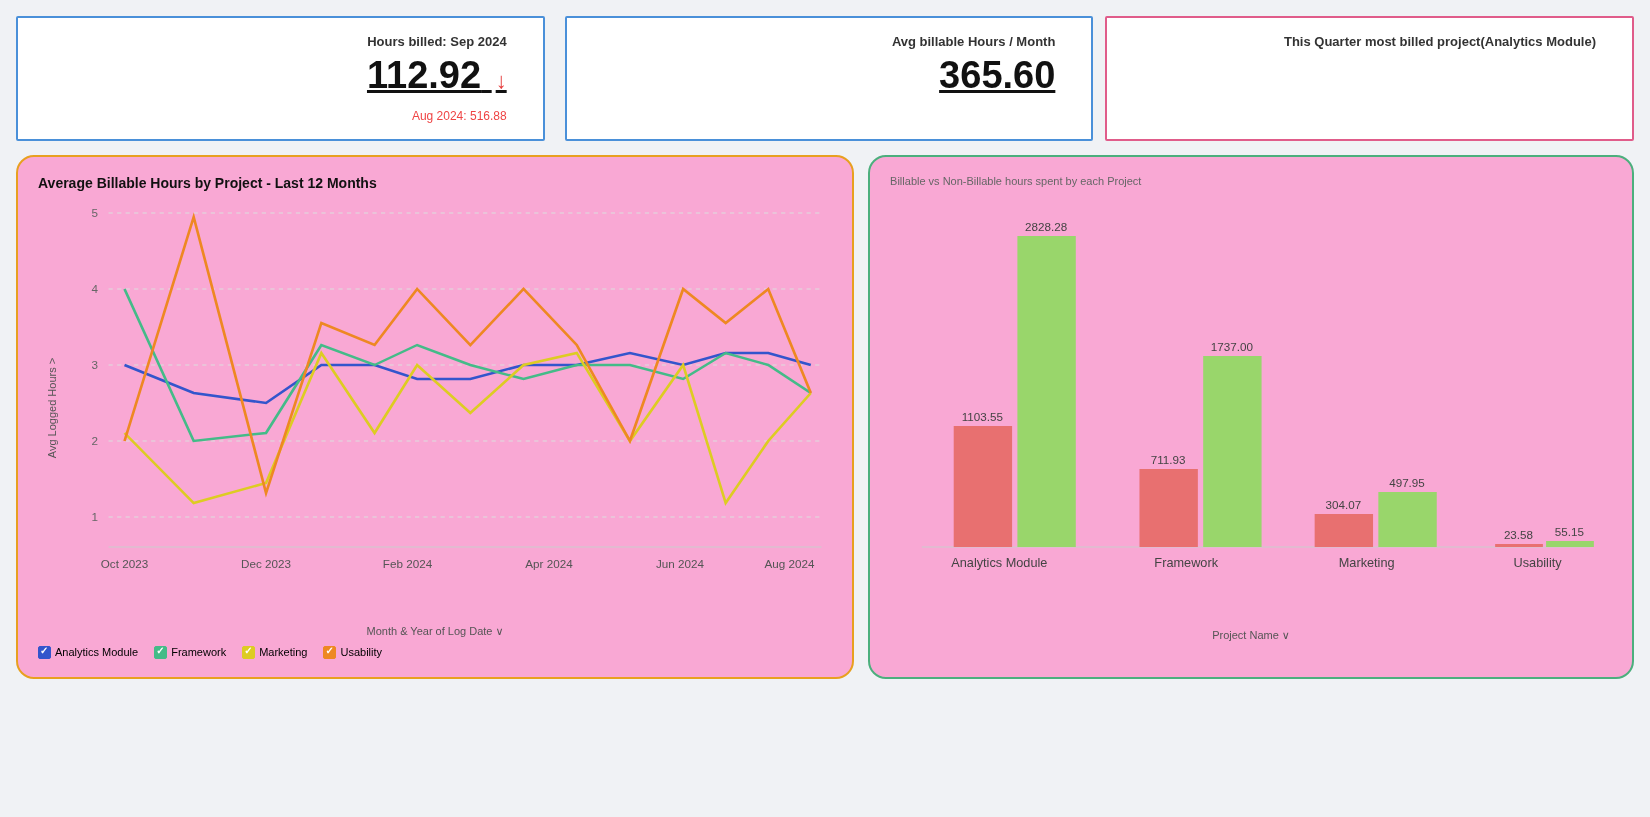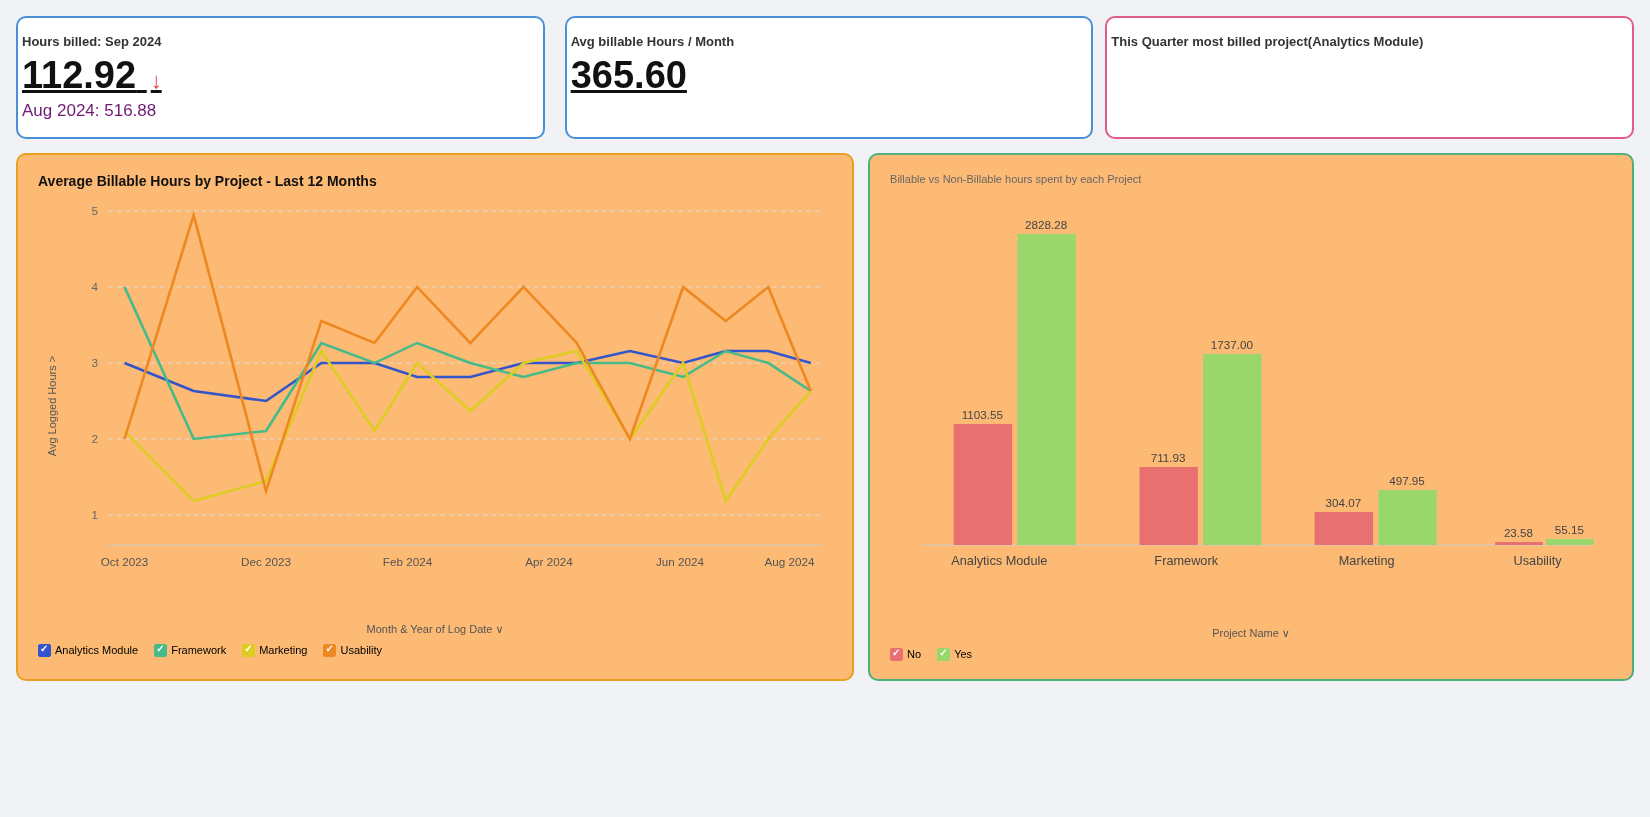--- a/index.html
+++ b/index.html
@@ -12,24 +12,24 @@
     }
 
     .top-cards {
       display: flex;
       gap: 12px;
       margin-bottom: 14px;
     }
 
     .card {
       background: #fff;
-      border-radius: 10px;
-      padding: 16px 4px;
+      border-radius: 2px;
+      padding: 16px 36px;
       flex: 1;
-      text-align: left;
+      text-align: right;
       border: 2px solid transparent;
     }
 
     .card-1 { border-color: #4a90d9; }
     .card-2 { border-color: #4a90d9; margin-left: 8px; }
     .card-3 { border-color: #e05c8a; }
     .card-4 { border-color: #e8a020; }
 
     .card-label {
       font-size: 13px;
@@ -40,39 +40,39 @@
 
     .card-value {
       font-size: 38px;
       font-weight: 800;
       color: #111;
       line-height: 1.1;
       text-decoration: underline;
     }
 
     .card-sub {
-      font-size: 17px;
-      color: #701a75;
-      margin-top: 4px;
+      font-size: 12px;
+      color: #ef4444;
+      margin-top: 12px;
     }
 
     .down-arrow {
       color: #e53e3e;
       font-size: 22px;
       margin-left: 4px;
     }
 
     .charts-row {
       display: flex;
       gap: 14px;
     }
 
     .chart-box {
-      background: #fdba74;
-      border-radius: 10px;
+      background: #f9a8d4;
+      border-radius: 18px;
       padding: 18px 20px;
       flex: 1;
     }
 
     .chart-box-left { border: 2px solid #e8a020; flex: 1.1; }
     .chart-box-right { border: 2px solid #4caf7d; flex: 1; }
 
     .chart-title {
       font-size: 14px;
       font-weight: 700;
@@ -259,25 +259,15 @@
         <text x="279" y="370" text-anchor="middle" font-size="12" fill="#444">Framework</text>
         <text x="449" y="370" text-anchor="middle" font-size="12" fill="#444">Marketing</text>
         <text x="610" y="370" text-anchor="middle" font-size="12" fill="#444">Usability</text>
       </svg>
     </div>
 
     <div class="x-axis-label">
       Project Name ∨
     </div>
 
-    <div class="legend-row">
-      <div class="legend-item">
-        <span class="legend-checkbox" style="background:#e87070; border-color:#e87070;"></span>
-        <span>No</span>
-      </div>
-      <div class="legend-item">
-        <span class="legend-checkbox" style="background:#99d66b; border-color:#99d66b;"></span>
-        <span>Yes</span>
-      </div>
-    </div>
   </div>
 
 </div>
 
 </body></html>

